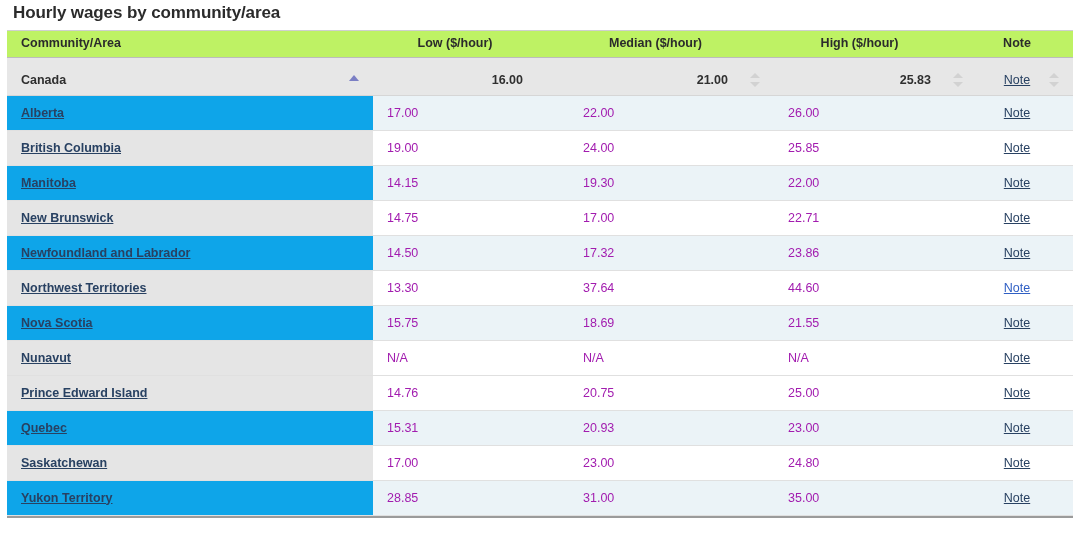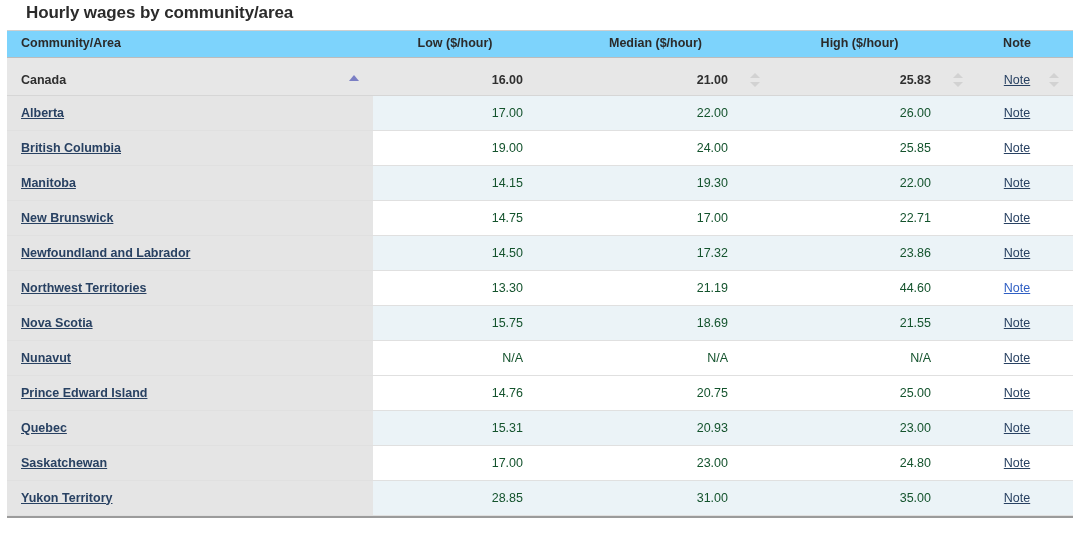--- a/index.html
+++ b/index.html
@@ -19,21 +19,21 @@
   .page {
     position: relative;
     width: 1080px;
     height: 548px;
     box-sizing: border-box;
   }
 
   
   .table-title {
     position: absolute;
-    left: 26px;
+    left: 13px;
     top: 1px;
     font-size: 17px;
     font-weight: bold;
     color: #2b2b2b;
     letter-spacing: -0.1px;
     line-height: 24px;
     white-space: nowrap;
   }
 
   
@@ -56,21 +56,21 @@
 
   
   col.c-area   { width: 366px; }
   col.c-low    { width: 196px; }
   col.c-median { width: 205px; }
   col.c-high   { width: 203px; }
   col.c-note   { width: 96px; }
 
   
   thead th {
-    background: #7dd3fc;
+    background: #bef264;
     color: #2b2b2b;
     font-size: 12.5px;
     font-weight: bold;
     padding: 0;
     height: 26px;
     vertical-align: middle;
     border-bottom: 1px solid #bcbcbc;
     box-sizing: border-box;
   }
   thead th .hdr-inner {
@@ -148,25 +148,25 @@
     box-sizing: border-box;
   }
   tbody.data-body td .cell {
     display: block;
     padding: 0 14px;
     line-height: 34px;
     font-size: 12.5px;
     white-space: nowrap;
   }
   tbody.data-body td.td-area .cell { text-align: left; }
-  tbody.data-body td.td-num  .cell { text-align: right; padding-right: 46px; color: #14532d; }
+  tbody.data-body td.td-num  .cell { text-align: left; padding-right: 46px; color: #a21caf; }
   tbody.data-body td.td-note .cell { text-align: center; padding-right: 30px; }
 
   
-  tbody.data-body tr.odd  td.td-area { background: #e5e5e5; }
+  tbody.data-body tr.odd  td.td-area { background: #0ea5e9; }
   tbody.data-body tr.odd  td.td-num,
   tbody.data-body tr.odd  td.td-note { background: #ebf3f7; }
   tbody.data-body tr.even td.td-area { background: #e5e5e5; }
   tbody.data-body tr.even td.td-num,
   tbody.data-body tr.even td.td-note { background: #ffffff; }
 
   
   a.region-link,
   a.note-link {
     color: #284162;
@@ -347,21 +347,21 @@
             </td>
           </tr>
           <tr class="even">
             <td class="td-area">
               <span class="cell"><a class="region-link">Northwest Territories</a></span>
             </td>
             <td class="td-num">
               <span class="cell">13.30</span>
             </td>
             <td class="td-num">
-              <span class="cell">21.19</span>
+              <span class="cell">37.64</span>
             </td>
             <td class="td-num">
               <span class="cell">44.60</span>
             </td>
             <td class="td-note">
               <span class="cell"><a class="note-link highlight">Note</a></span>
             </td>
           </tr>
           <tr class="odd">
             <td class="td-area">

